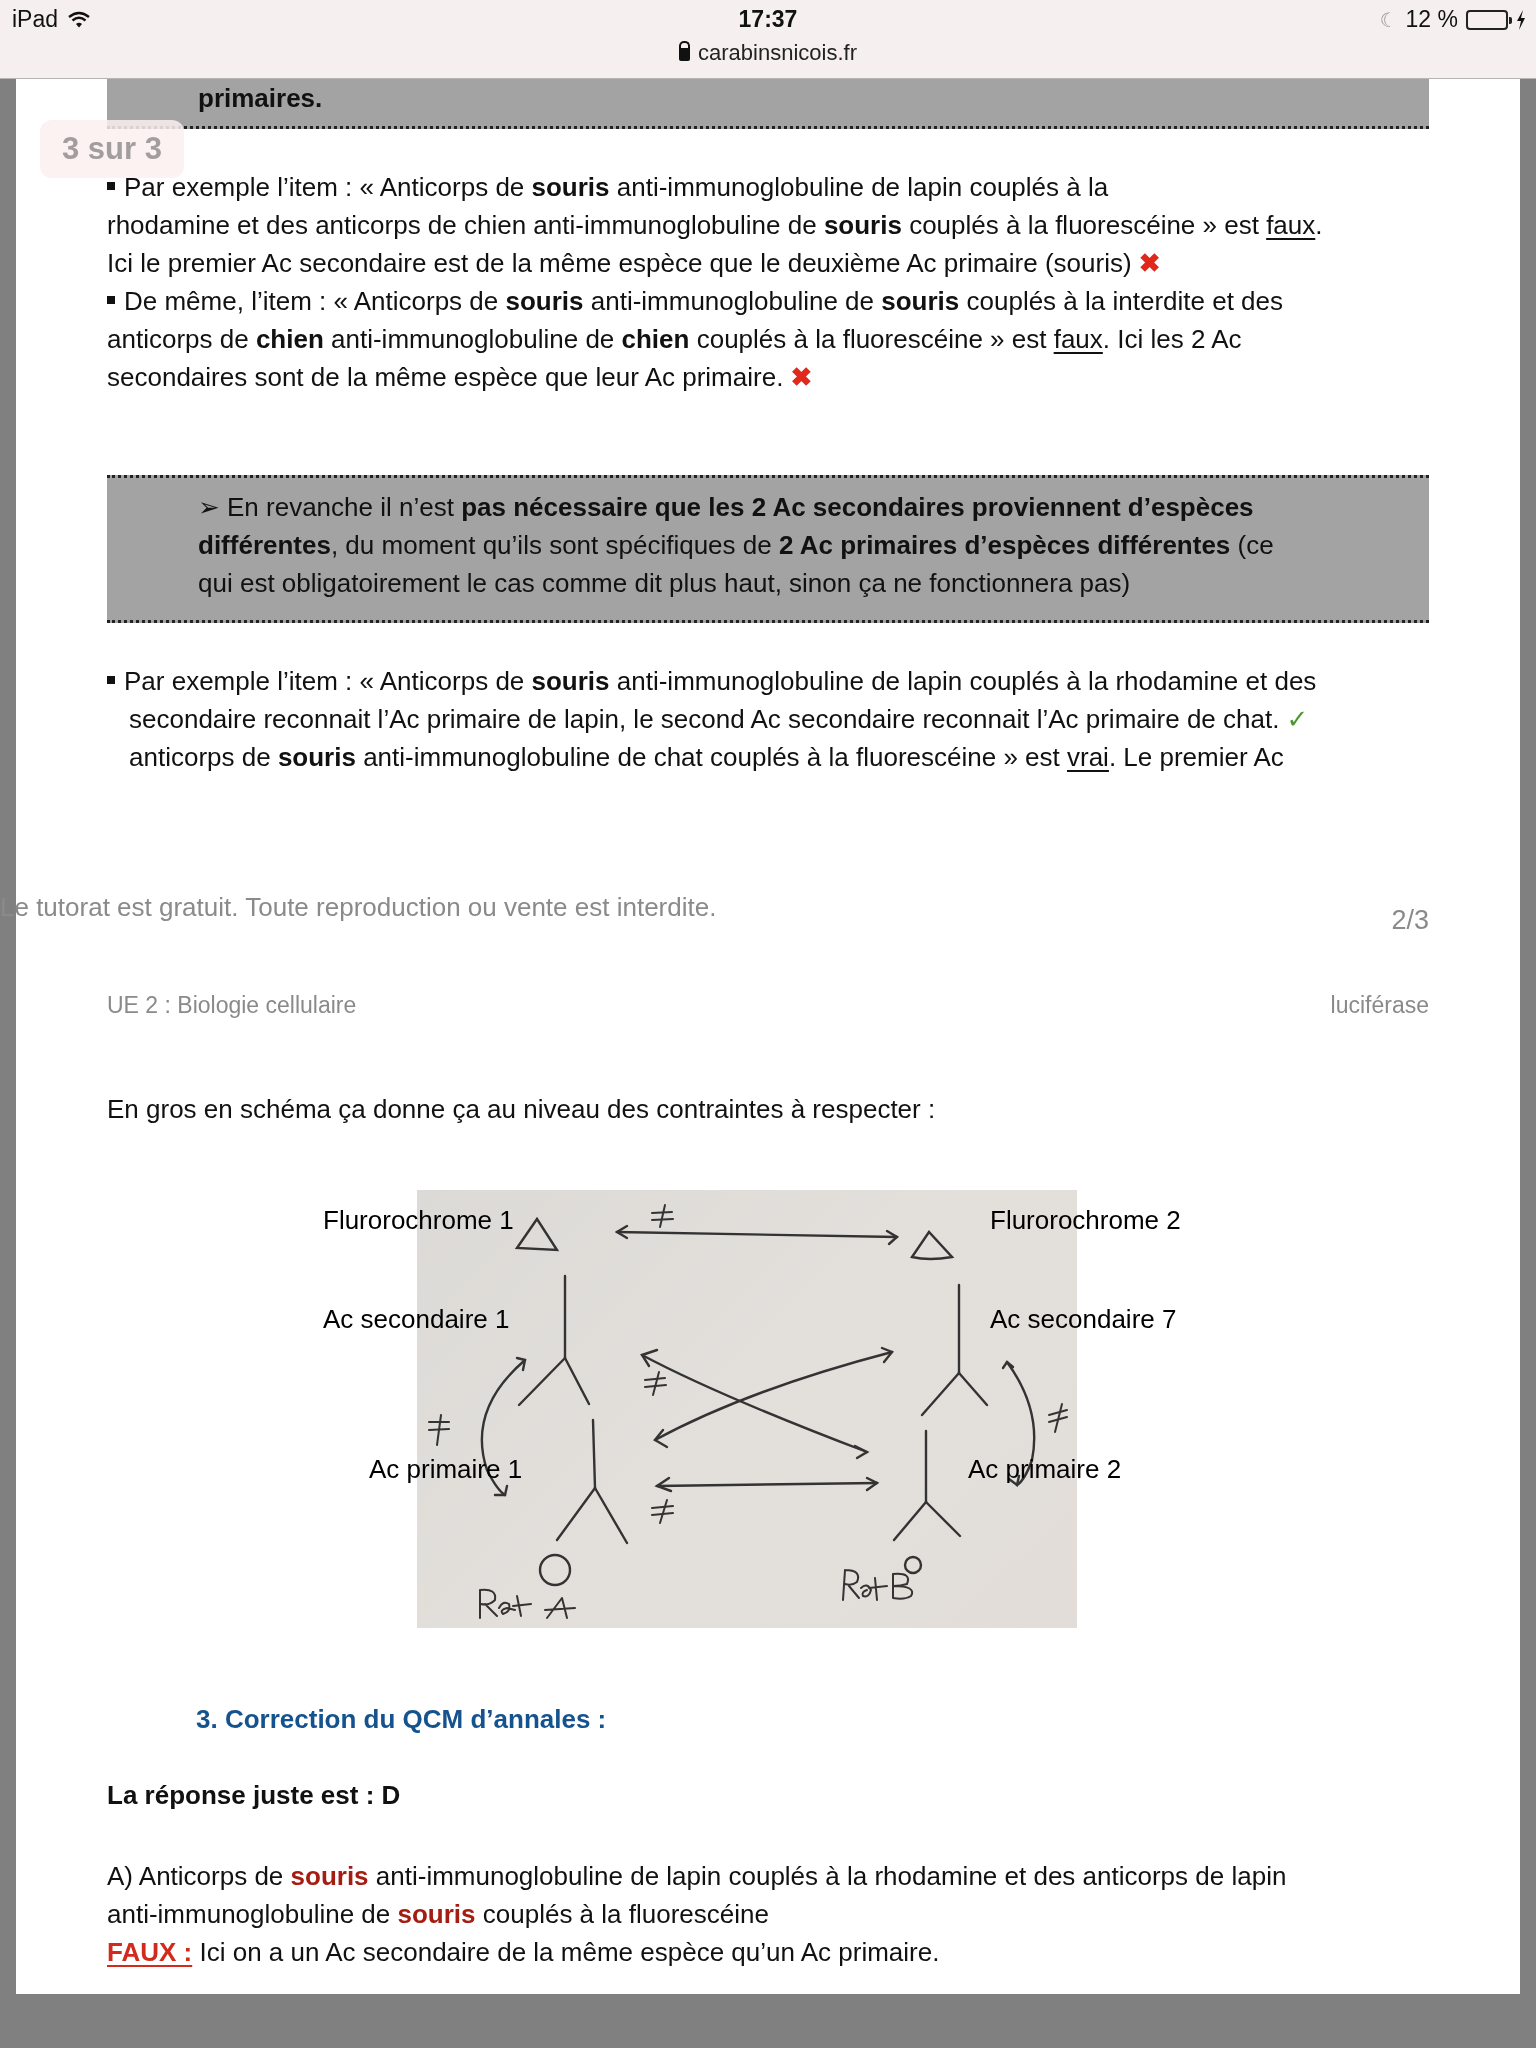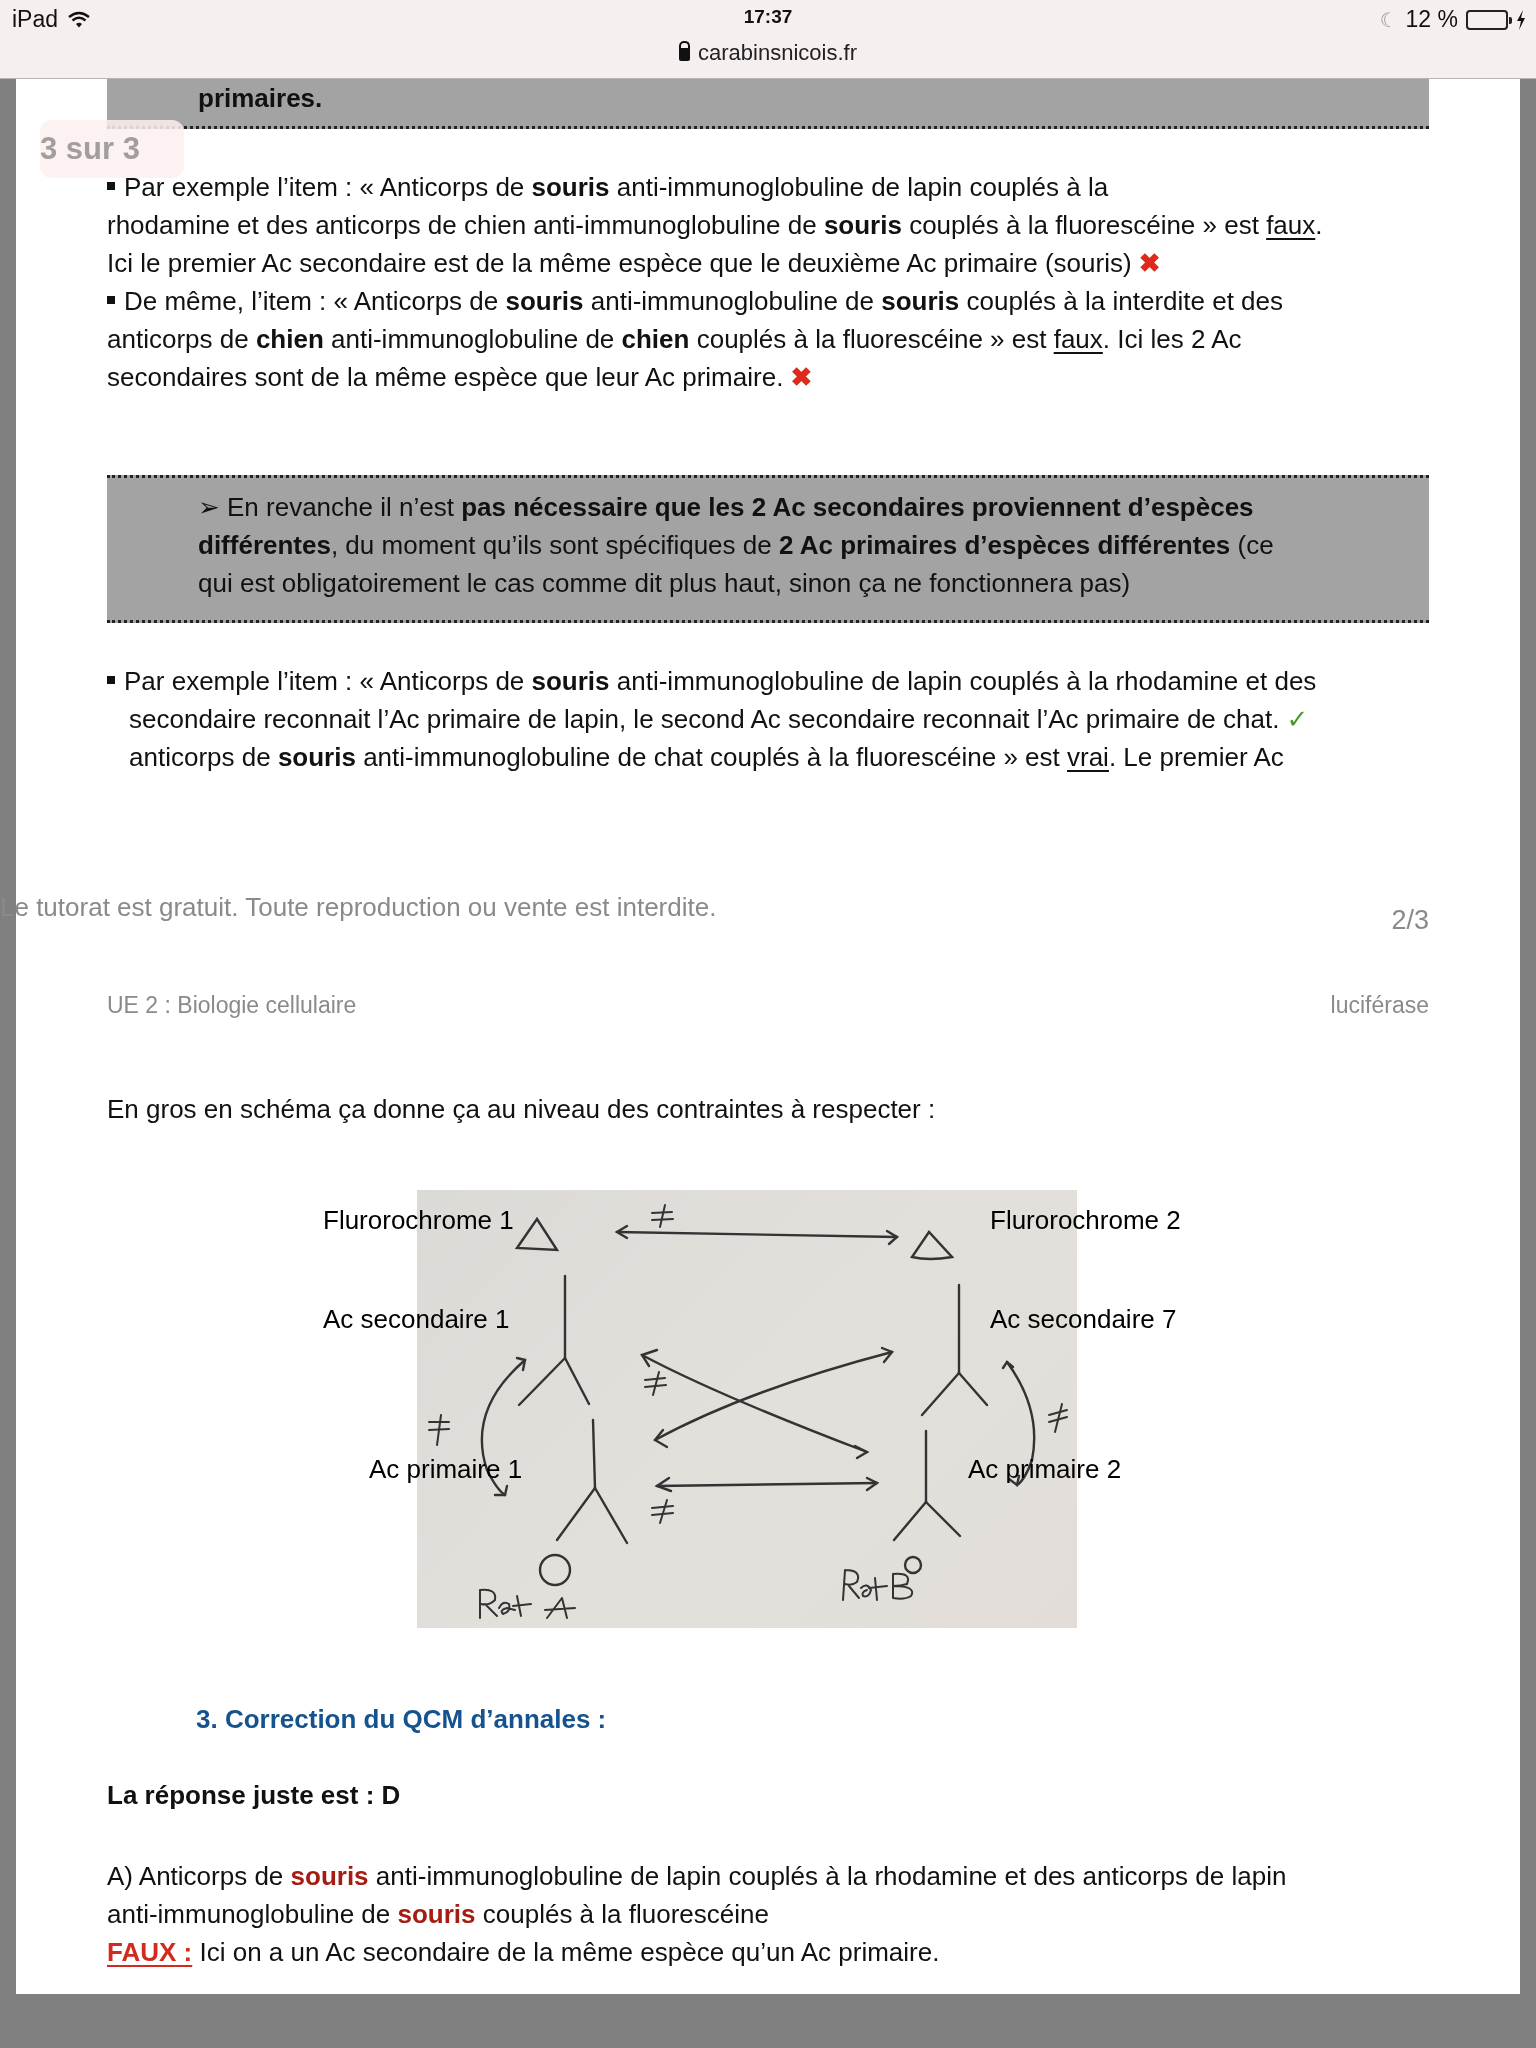--- a/index.html
+++ b/index.html
@@ -2,21 +2,21 @@
 <html><head>
 <meta charset="utf-8">
 <style>
   * { box-sizing: border-box; margin: 0; padding: 0; }
   html, body { width: 1536px; height: 2048px; overflow: hidden; background: #808080; }
   body { position: relative; font-family: "Liberation Sans", sans-serif; color: #111; }
 
   
   .topbar { position: absolute; left: 0; top: 0; width: 1536px; height: 79px; background: #f6efef; border-bottom: 1px solid #b5b5b5; z-index: 10; }
   .status-left { position: absolute; left: 12px; top: 6px; font-size: 23px; display: flex; align-items: center; gap: 10px; }
-  .status-time { position: absolute; left: 0; right: 0; top: 6px; text-align: center; font-size: 19px; font-weight: bold; }
+  .status-time { position: absolute; left: 0; right: 0; top: 6px; text-align: center; font-size: 23px; font-weight: bold; }
   .status-right { position: absolute; right: 10px; top: 6px; font-size: 23px; display: flex; align-items: center; gap: 8px; }
   .battery { width: 42px; height: 20px; border: 2px solid #222; border-radius: 4px; position: relative; padding: 2px; }
   .battery::after { content: ""; position: absolute; right: -6px; top: 5px; width: 3px; height: 7px; background: #222; border-radius: 0 2px 2px 0; }
   .battery-fill { width: 9px; height: 100%; background: #4cd964; border-radius: 1px; }
   .moon { color: #999; font-size: 20px; }
   .url { position: absolute; left: 0; right: 0; top: 40px; text-align: center; font-size: 22px; color: #222; }
   .lock { display: inline-block; width: 11px; height: 13px; background: #111; border-radius: 2px; position: relative; margin-right: 8px; top: 1px; }
   .lock::before { content: ""; position: absolute; left: 2px; top: -7px; width: 7px; height: 8px; border: 2px solid #111; border-bottom: none; border-radius: 5px 5px 0 0; box-sizing: content-box; margin-left: -2px; }
 
   
@@ -28,21 +28,21 @@
   b { font-weight: bold; }
   u { text-decoration: underline; text-underline-offset: 4px; }
 
   .callout { position: absolute; left: 91px; width: 1322px; background: #a3a3a3; }
   .callout.top { top: 0; height: 50px; border-bottom: 3px dotted #222; }
   .callout.mid { top: 396px; height: 148px; border-top: 3px dotted #222; border-bottom: 3px dotted #222; }
   .callout-text { position: absolute; left: 91px; right: 50px; font-size: 26px; line-height: 38px; }
   .callout.top .callout-text { top: 0; font-weight: bold; }
   .callout.mid .callout-text { top: 10px; }
 
-  .page-indicator { position: absolute; left: 40px; top: 120px; width: 144px; height: 58px; background: rgba(250,240,238,0.85); border-radius: 12px; font-size: 31px; color: #a39e9e; font-weight: bold; line-height: 58px; z-index: 5; }
+  .page-indicator { position: absolute; left: 40px; top: 120px; width: 144px; height: 58px; background: rgba(250,240,238,0.85); border-radius: 12px; font-size: 31px; color: #a39e9e; font-weight: bold; line-height: 58px; padding-left: 22px; z-index: 5; }
 
   .bullet { display: inline-block; width: 8px; height: 8px; background: #111; margin-right: 9px; vertical-align: middle; position: relative; top: -3px; }
   .cross { color: #e0281b; font-weight: bold; }
   .check { color: #4a9a2b; }
 
   .footer-text { position: absolute; left: 0; width: 1504px; top: 813px; font-size: 26px; color: #8a8a8a; }
   .footer-text span { position: relative; left: -16px; }
   .page-num { position: absolute; right: 91px; top: 826px; font-size: 27px; color: #8a8a8a; }
 
   .header-left { position: absolute; left: 91px; top: 45px; font-size: 23px; color: #8a8a8a; }

